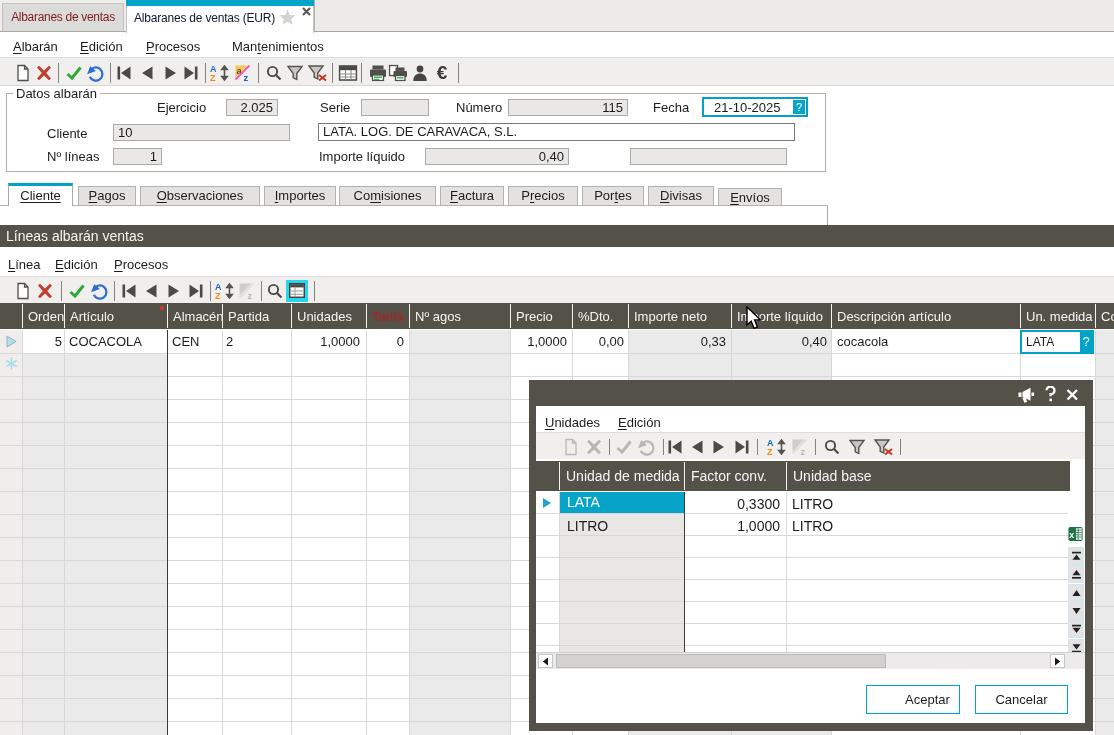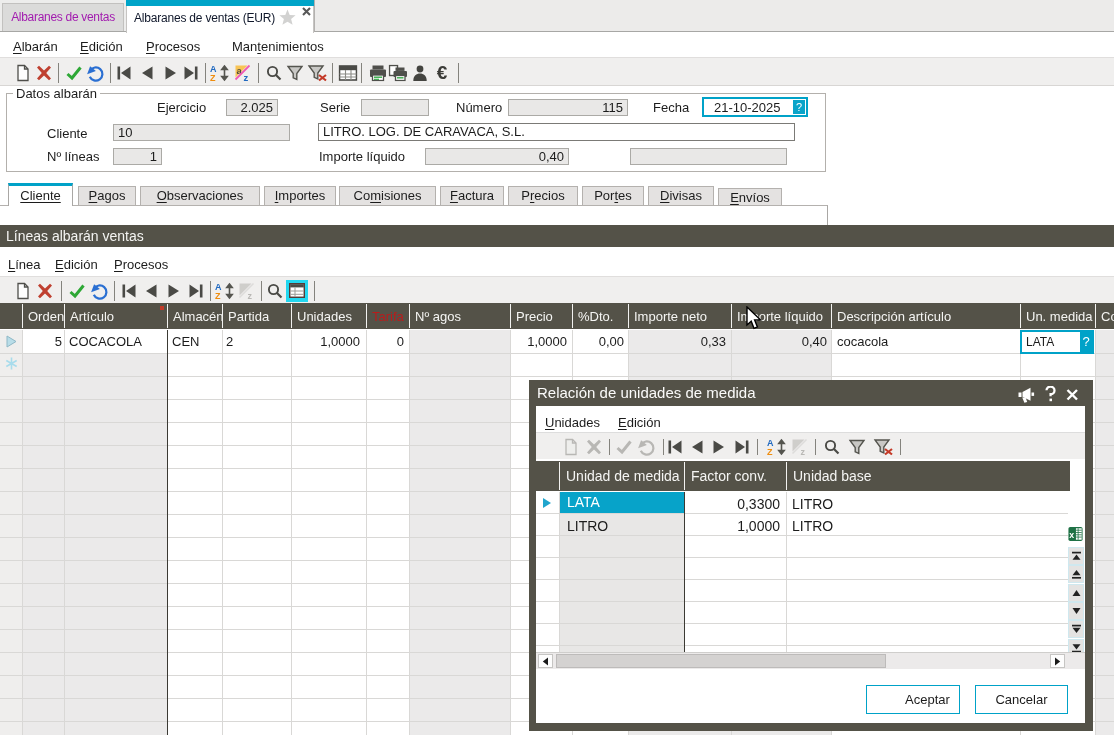--- a/index.html
+++ b/index.html
@@ -12,21 +12,21 @@
 .fld.num { text-align:right; }
 .lbl { position:absolute; font-size:13px; white-space:nowrap; }
 </style>
 </head>
 <body>
 
 <div class="abs" style="left:0;top:0;width:1114px;height:33px;background:#fff;"></div>
 <div class="abs" style="left:0;top:0;width:126px;height:32px;background:#ededec;"></div>
 <div class="abs" style="left:314px;top:0;width:800px;height:32px;background:#ecebea;border-left:1px solid #b3b1af;border-bottom:1px solid #a7a7a5;"></div>
 <div class="abs" style="left:0;top:31px;width:126px;height:1px;background:#a7a7a5;"></div>
-<div class="abs" style="left:2px;top:3px;width:122px;height:28px;background:#dbdbda;border:1px solid #c2c1bf;border-bottom:none;color:#a21caf;line-height:27px;text-align:center;letter-spacing:-0.3px;font-size:12px;">Albaranes de ventas</div>
+<div class="abs" style="left:2px;top:3px;width:122px;height:28px;background:#dbdbda;border:1px solid #c2c1bf;border-bottom:none;color:#7f1d1d;line-height:27px;text-align:center;letter-spacing:-0.3px;font-size:12px;">Albaranes de ventas</div>
 
 <div class="abs" style="left:126px;top:0;width:188px;height:33px;background:#fff;border-left:1px solid #c6c4c2;border-right:1px solid #c6c4c2;"></div>
 <div class="abs" style="left:126px;top:0;width:188px;height:6px;background:#00a4c8;"></div>
 <div class="abs" style="left:134px;top:11px;font-size:12px;letter-spacing:-0.2px;color:#0f172a;">Albaranes de ventas (EUR)</div>
 <svg class="abs" style="left:279px;top:9px;" width="17" height="17" viewBox="0 0 17 17">
     <path d="M8.5 0.5 L10.7 5.9 L16.6 6.3 L12.1 10.1 L13.6 15.8 L8.5 12.7 L3.4 15.8 L4.9 10.1 L0.4 6.3 L6.3 5.9 Z" fill="#d2d2d1"></path>
   </svg>
 <svg class="abs" style="left:302px;top:7px;" width="9" height="9" viewBox="0 0 9 9">
     <path d="M1 1 L8 8 M8 1 L1 8" stroke="#585858" stroke-width="2.1"></path>
   </svg>
@@ -131,21 +131,21 @@
 <div class="abs lbl" style="left:456px;top:100px;">Número</div>
 <div class="fld num" style="left:508px;top:99px;width:120px;height:17px;">115</div>
 <div class="abs lbl" style="left:653px;top:100px;">Fecha</div>
 <div class="abs" style="left:702px;top:97px;width:106px;height:20px;border:2px solid #00a2c8;background:#fff;">
   <div style="position:absolute;left:10px;top:1px;font-size:13px;">21-10-2025</div>
   <div style="position:absolute;right:1px;top:1px;width:12px;height:14px;background:#0aa4c9;color:#fff;font-size:11px;text-align:center;line-height:14px;">?</div>
 </div>
 
 <div class="abs lbl" style="left:47px;top:126px;">Cliente</div>
 <div class="fld" style="left:113px;top:124px;width:177px;height:17px;">10</div>
-<div class="fld white" style="left:318px;top:123px;width:477px;height:18px;border-color:#7b7a76;">LITRO. LOG. DE CARAVACA, S.L.</div>
+<div class="fld white" style="left:318px;top:123px;width:477px;height:18px;border-color:#7b7a76;">LATA. LOG. DE CARAVACA, S.L.</div>
 
 <div class="abs lbl" style="left:47px;top:149px;">Nº líneas</div>
 <div class="fld num" style="left:113px;top:148px;width:49px;height:17px;">1</div>
 <div class="abs lbl" style="left:319px;top:149px;">Importe líquido</div>
 <div class="fld num" style="left:425px;top:148px;width:144px;height:17px;">0,40</div>
 <div class="fld" style="left:630px;top:148px;width:157px;height:17px;"></div>
 
 <div class="abs" style="left:0;top:183px;width:1114px;height:22px;">
     <div style="position:absolute;left:8px;top:0;width:65px;height:23px;background:#fff;border-left:1px solid #a9a7a4;border-right:1px solid #a9a7a4;border-top:3px solid #00a2c8;text-align:center;line-height:19px;font-size:13px;z-index:2;"><u>Cliente</u></div>
     <div style="position:absolute;left:78px;top:3px;width:58px;height:19px;background:#e4e2e1;border:1px solid #b4b1ae;border-bottom:none;text-align:center;line-height:18px;font-size:13px;"><u>P</u>agos</div>
@@ -308,21 +308,20 @@
     <div style="position:absolute;left:1080px;top:29px;width:12px;height:20px;background:#00a2c8;color:#fff;font-size:13px;text-align:center;line-height:20px;">?</div>
     <svg style="position:absolute;left:6px;top:32px;" width="11" height="13" viewBox="0 0 11 13">
       <path d="M1 1 L1 12 L10 6.5 Z" fill="#b9dde8" stroke="#8fb8c6" stroke-width="1"></path>
     </svg>
     <svg style="position:absolute;left:5px;top:54px;" width="13" height="13" viewBox="0 0 13 13">
       <path d="M6.5 0.5 V12.5 M1.3 3.5 L11.7 9.5 M11.7 3.5 L1.3 9.5" stroke="#a8dcec" stroke-width="1.6"></path>
     </svg>
   </div>
 
 <div class="abs" style="left:529px;top:380px;width:564px;height:351px;background:#545248;z-index:10;">
-    <div style="position:absolute;left:8px;top:4px;color:#fbfbfa;font-size:15px;">Relación de unidades de medida</div>
     <svg style="position:absolute;left:489px;top:7px;" width="20" height="16" viewBox="0 0 20 16">
       <path d="M0.5 5.5 H3.5 V10 H0.5 Z" fill="#fff"></path>
       <path d="M4.5 5 L12.5 0.8 V13.8 L4.5 9.8 Z" fill="#fff"></path>
       <rect x="13.5" y="5.5" width="2.6" height="3.4" fill="#fff"></rect>
       <path d="M4.2 10.5 L6.4 15.8 L9.2 15 L7.6 10.5 Z" fill="#fff"></path>
     </svg>
     <svg style="position:absolute;left:516px;top:6px;" width="11" height="16" viewBox="0 0 11 16">
       <path d="M1.5 4.2 A4 3.8 0 1 1 5.6 8.2 L5.6 10.2" fill="none" stroke="#fff" stroke-width="2.3"></path>
       <rect x="4.5" y="12.6" width="2.5" height="2.6" fill="#fff"></rect>
     </svg>

